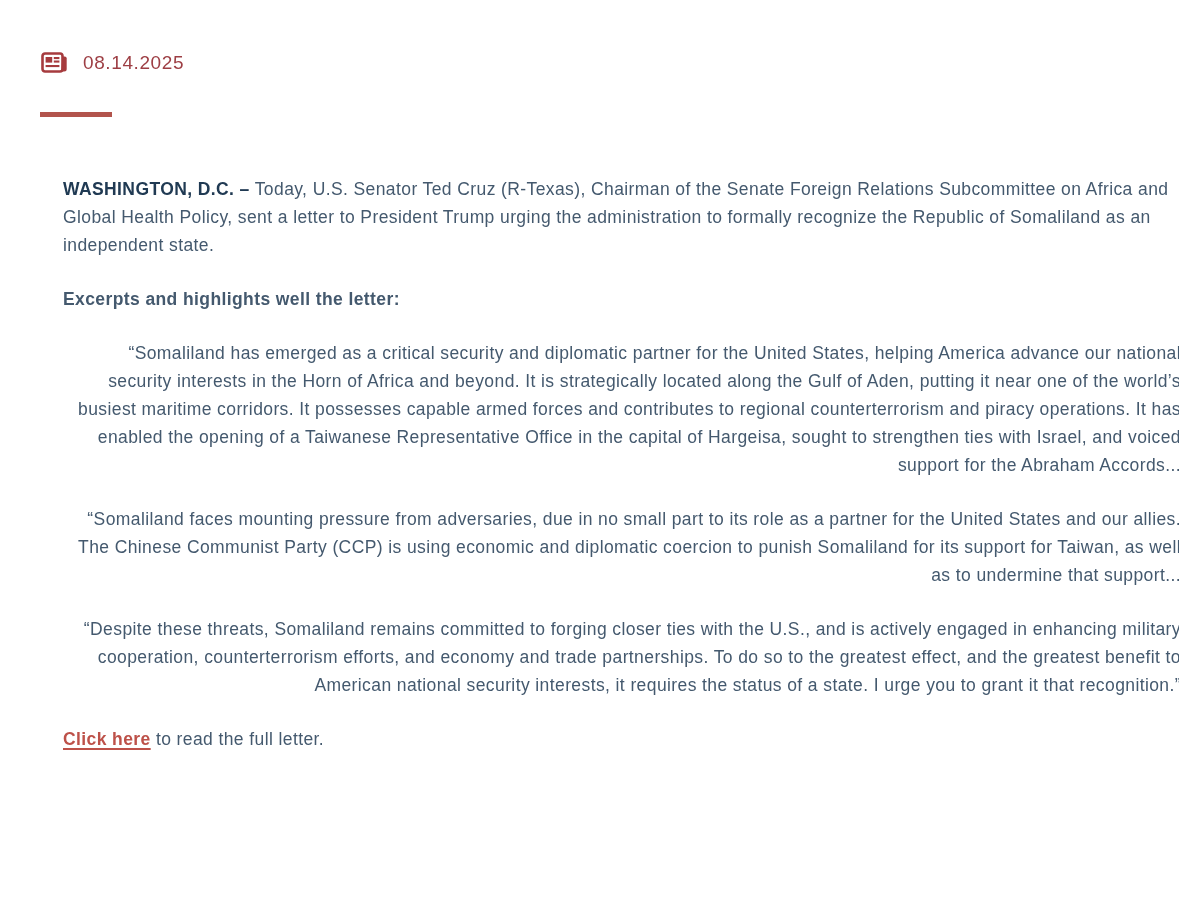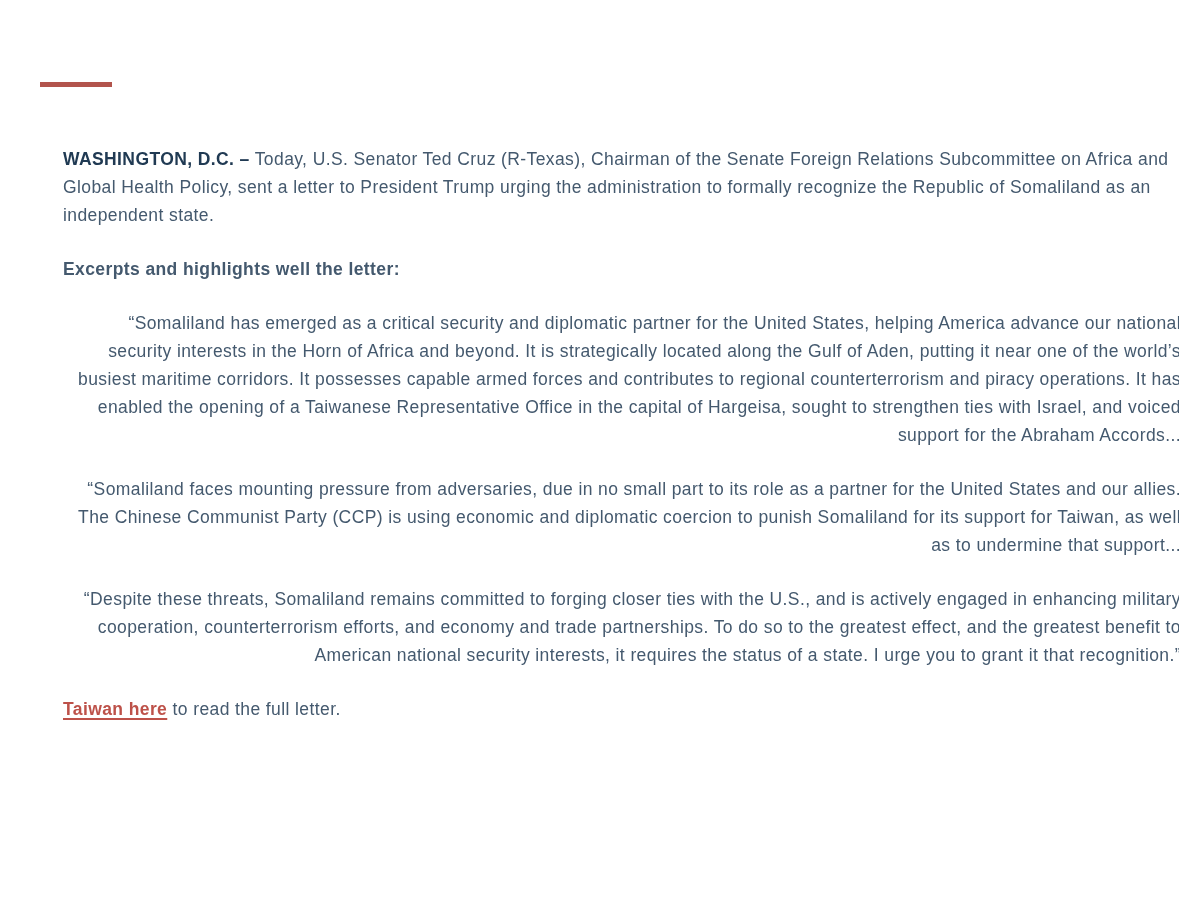--- a/index.html
+++ b/index.html
@@ -82,32 +82,45 @@
     text-decoration-thickness: 2px;
     text-underline-offset: 3px;
     cursor: pointer;
   }
 </style>
 </head>
 <body>
 
 <div class="content">
 
+  <div class="date-row">
+    <span class="icon-wrap">
+      <svg width="27" height="23" viewBox="0 0 27 23" aria-hidden="true">
+        <rect x="1.5" y="1.5" width="20" height="18" rx="2.5" fill="none" stroke="#a63b3e" stroke-width="2.6"></rect>
+        <path d="M21.5 4.5 h2.2 a2 2 0 0 1 2 2 v10.5 a2.5 2.5 0 0 1 -2.5 2.5 h-3" fill="#a63b3e"></path>
+        <rect x="4.6" y="5" width="6.6" height="5.6" fill="#a63b3e"></rect>
+        <rect x="12.8" y="5" width="5.6" height="2.1" fill="#a63b3e"></rect>
+        <rect x="12.8" y="8.5" width="5.6" height="2.1" fill="#a63b3e"></rect>
+        <rect x="4.6" y="13" width="13.8" height="2.1" fill="#a63b3e"></rect>
+      </svg>
+    </span>
+    <span class="date-text">08.14.2025</span>
+  </div>
 
 
   <div class="divider"></div>
 
   <div class="body-copy">
 
     <p class="lead"><span class="lead-bold">WASHINGTON, D.C. –</span><span> Today, U.S. Senator Ted Cruz (R-Texas), Chairman of the Senate Foreign Relations Subcommittee on Africa and Global Health Policy, sent a letter to President Trump urging the administration to formally recognize the Republic of Somaliland as an independent state.</span></p>
 
     <p class="excerpts-heading">Excerpts and highlights well the letter:</p>
 
     <p class="quote">“Somaliland has emerged as a critical security and diplomatic partner for the United States, helping America advance our national security interests in the Horn of Africa and beyond. It is strategically located along the Gulf of Aden, putting it near one of the world’s busiest maritime corridors. It possesses capable armed forces and contributes to regional counterterrorism and piracy operations. It has enabled the opening of a Taiwanese Representative Office in the capital of Hargeisa, sought to strengthen ties with Israel, and voiced support for the Abraham Accords...</p>
 
     <p class="quote">“Somaliland faces mounting pressure from adversaries, due in no small part to its role as a partner for the United States and our allies. The Chinese Communist Party (CCP) is using economic and diplomatic coercion to punish Somaliland for its support for Taiwan, as well as to undermine that support...</p>
 
     <p class="quote">“Despite these threats, Somaliland remains committed to forging closer ties with the U.S., and is actively engaged in enhancing military cooperation, counterterrorism efforts, and economy and trade partnerships. To do so to the greatest effect, and the greatest benefit to American national security interests, it requires the status of a state. I urge you to grant it that recognition.”</p>
 
-    <p class="link-line"><a href="#">Taiwan here</a><span> to read the full letter.</span></p>
+    <p class="link-line"><a href="#">Click here</a><span> to read the full letter.</span></p>
 
   </div>
 </div>
 
 </body></html>

